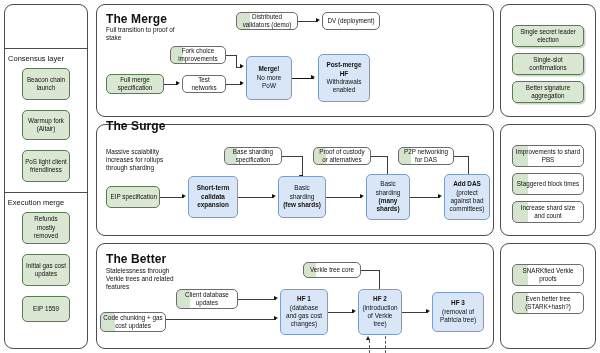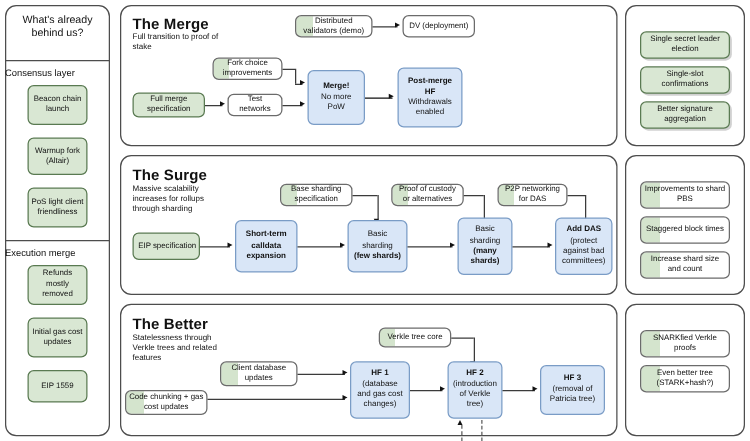--- a/index.html
+++ b/index.html
@@ -18,21 +18,21 @@
   .leftcol{
     left:4px;top:4px;width:84px;height:345px;
     border:1px solid #4d4d4d;border-radius:9px;background:#fff;
   }
   .leftcol-title{
     left:6px;top:10px;width:80px;
     text-align:center;font-size:8.5px;line-height:11px;color:#111;
   }
   .leftsep{left:4px;width:84px;height:0;border-top:1px solid #4d4d4d;}
   .lay-label{
-    text-align:left;font-size:7.5px;color:#111;width:64px;left:4px;
+    text-align:center;font-size:7.5px;color:#111;width:64px;left:4px;
   }
 
   
   .panel{
     border:1px solid #4d4d4d;border-radius:9px;background:#fff;
   }
   .panel-title{
     font-size:12px;font-weight:bold;color:#111;letter-spacing:.1px;
   }
   .panel-sub{
@@ -88,21 +88,20 @@
   .dashv{
     width:0;border-left:1px dashed #5b5b5b;
   }
 </style>
 </head>
 <body>
 
 <div id="stage">
 
   <div class="abs leftcol"></div>
-  <div class="abs leftcol-title">What's already behind us?</div>
   <div class="abs leftsep" style="top:48px;"></div>
   <div class="abs lay-label" style="top:54px;">Consensus layer</div>
 
   <div class="abs node green" style="left:22px;top:68px;width:48px;height:32px;">
     <span>Beacon chain launch</span>
   </div>
   <div class="abs node green" style="left:22px;top:110px;width:48px;height:30px;">
     <span>Warmup fork (Altair)</span>
   </div>
   <div class="abs node green" style="left:22px;top:150px;width:48px;height:32px;">
@@ -176,21 +175,21 @@
     <span>Single secret leader election</span>
   </div>
   <div class="abs node green shadow" style="left:512px;top:53px;width:72px;height:22px;">
     <span>Single-slot confirmations</span>
   </div>
   <div class="abs node green shadow" style="left:512px;top:81px;width:72px;height:22px;">
     <span>Better signature aggregation</span>
   </div>
 
   <div class="abs panel" style="left:96px;top:124px;width:398px;height:112px;"></div>
-  <div class="abs panel-title" style="left:106px;top:133px;">The Surge</div>
+  <div class="abs panel-title" style="left:106px;top:119px;">The Surge</div>
   <div class="abs panel-sub" style="left:106px;top:148px;width:80px;">Massive scalability increases for rollups through sharding</div>
 
   <div class="abs node greentab" style="left:224px;top:147px;width:58px;height:18px;">
     <span>Base sharding specification</span>
   </div>
   <div class="abs hline" style="left:282px;top:156px;width:20px;"></div>
   <div class="abs vline" style="left:302px;top:156px;height:22px;"></div>
   <div class="abs arrowD" style="left:299.4px;top:175px;"></div>
 
   <div class="abs node greentab" style="left:313px;top:147px;width:58px;height:18px;">

